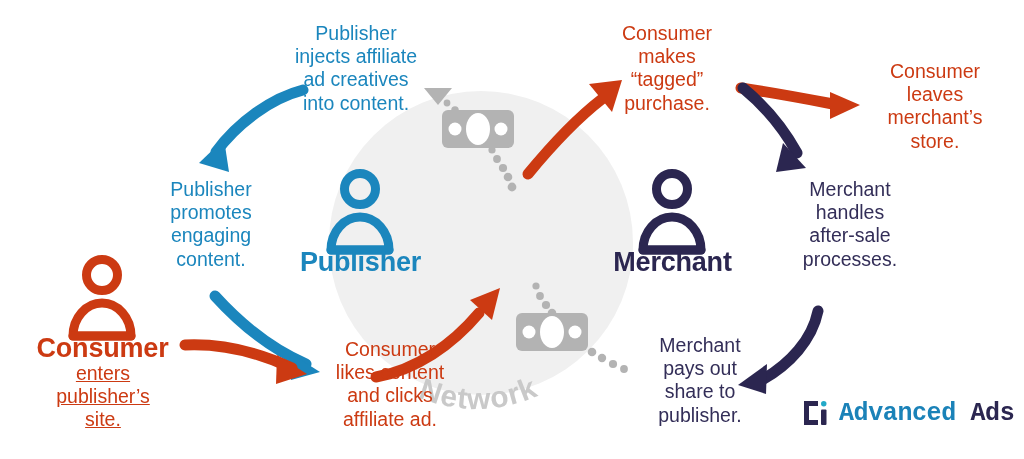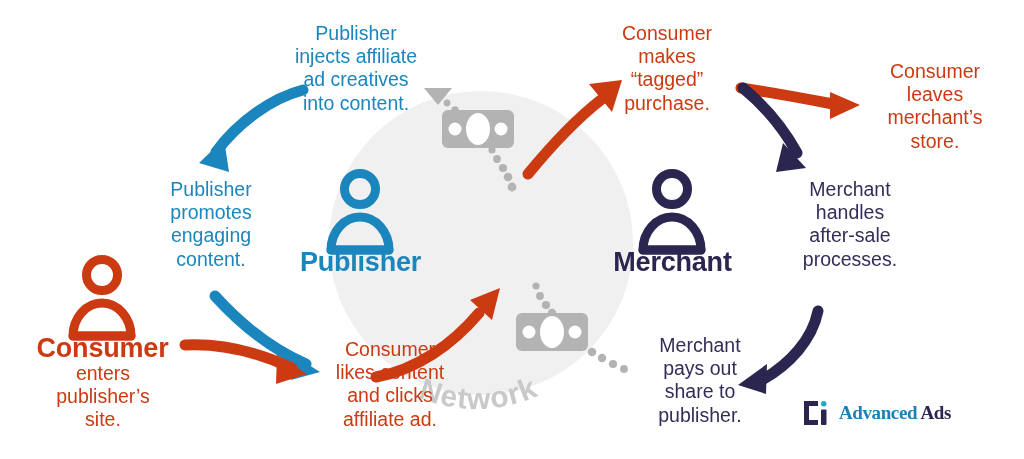--- a/index.html
+++ b/index.html
@@ -44,22 +44,22 @@
   .role-publisher { color: #1B86BD; font-size: 27px; }
   .role-merchant { color: #2B2650; font-size: 27px; }
 
   #logo {
     position: absolute;
     left: 800px; top: 398px;
     display: flex; align-items: center; gap: 9px;
   }
   #logo .mark { display: block; }
   #logo .wordmark {
-    font-size: 19px; font-weight: 700; letter-spacing: -0.4px;
-    font-family: Liberation Serif, serif;
+    font-size: 25px; font-weight: 700; letter-spacing: -0.4px;
+    font-family: Liberation Mono, monospace;
   }
   #logo .w-advanced { color: #1A82B8; }
   #logo .w-ads { color: #2B2650; }
 </style>
 </head>
 <body>
 
 <div id="stage">
 
   <svg id="svg-layer" viewBox="0 0 1024 459">
@@ -177,21 +177,21 @@
     </g>
 
   </svg>
 
   <div class="role-label role-consumer" style="left:10px; top:333px; width:185px;">Consumer</div>
 
   <div class="role-label role-publisher" style="left:268px; top:247px; width:185px;">Publisher</div>
 
   <div class="role-label role-merchant" style="left:580px; top:247px; width:185px;">Merchant</div>
 
-  <div class="txt t-body t-red" style="left:18px; top:362px; width:170px;">enters
+  <div class="txt t-body t-red" style="left:18px; top:362px; width:170px;text-decoration:underline;">enters
 publisher’s
 site.</div>
 
   <div class="txt t-body t-blue" style="left:132px; top:178px; width:158px;">Publisher
 promotes
 engaging
 content.</div>
 
   <div class="txt t-body t-blue" style="left:266px; top:22px; width:180px;">Publisher
 injects affiliate

